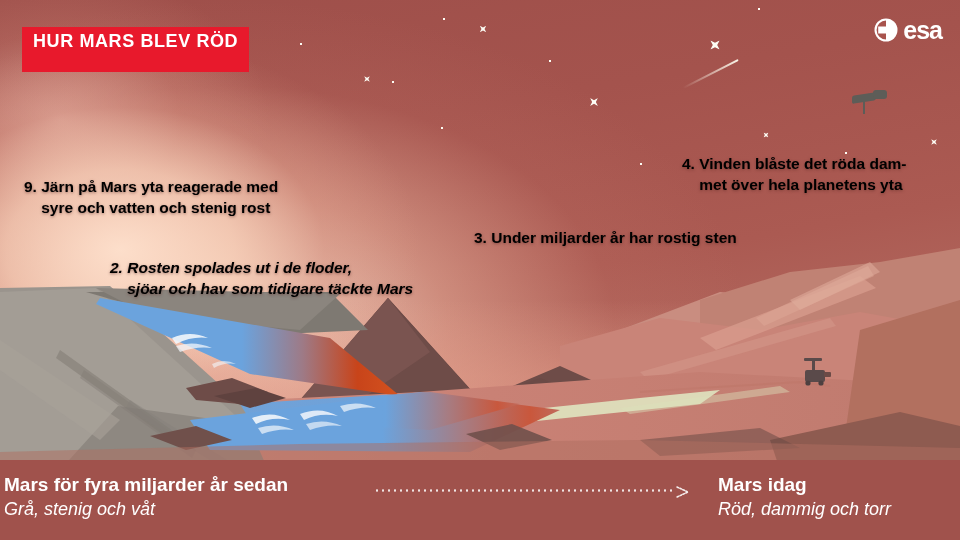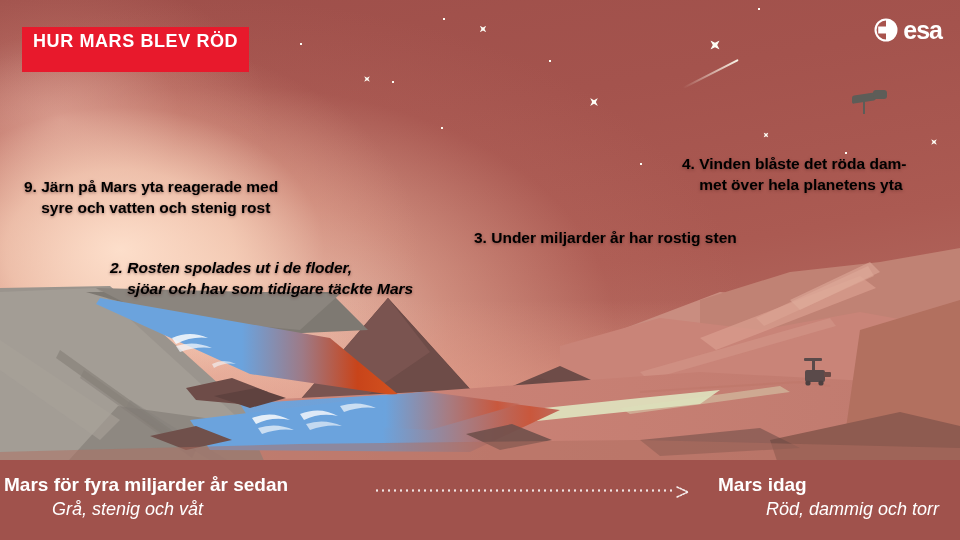--- a/index.html
+++ b/index.html
@@ -45,21 +45,21 @@
 
   
   .esa{position:absolute;right:18px;top:16px;display:flex;align-items:center;gap:3px;}
   .esa-mark{position:relative;width:28px;height:28px;}
   .esa-txt{color:#fff;font-weight:bold;font-size:25px;letter-spacing:-1px;line-height:28px;}
 
   
   .band{position:absolute;left:0;top:460px;width:960px;height:80px;background:#a0524c;}
   .cap{position:absolute;color:#fff;}
   .cap .t1{font-size:19px;font-weight:bold;line-height:25px;white-space:nowrap;}
-  .cap .t2{font-size:18px;font-style:italic;line-height:25px;white-space:nowrap;margin-left:48px;}
+  .cap .t2{font-size:18px;font-style:italic;line-height:25px;white-space:nowrap;}
   .dotline{position:absolute;left:374px;top:489px;width:300px;height:3px;
      background-image:radial-gradient(circle,rgba(255,255,255,.85) 1px,rgba(255,255,255,0) 1.3px);
      background-size:6px 3px;background-repeat:repeat-x;}
   .arrowhead{position:absolute;left:676px;top:484px;width:14px;height:12px;}
 </style>
 </head>
 <body>
 
 <div id="stage">
 

